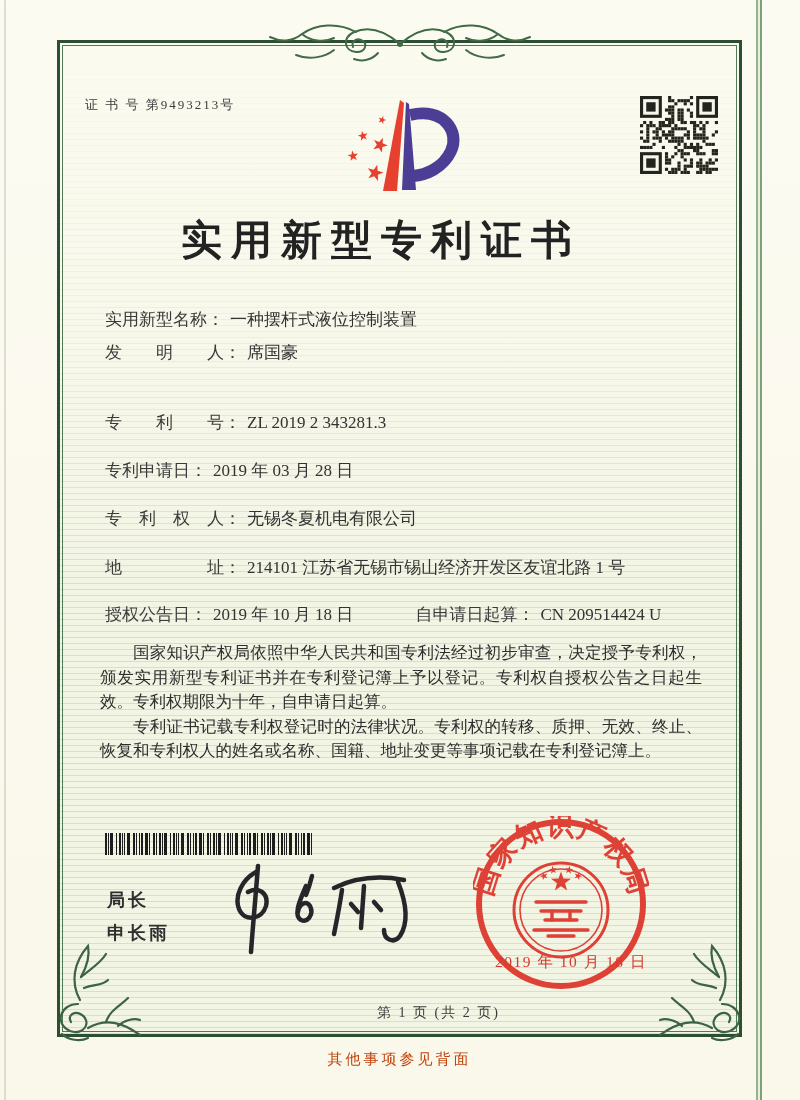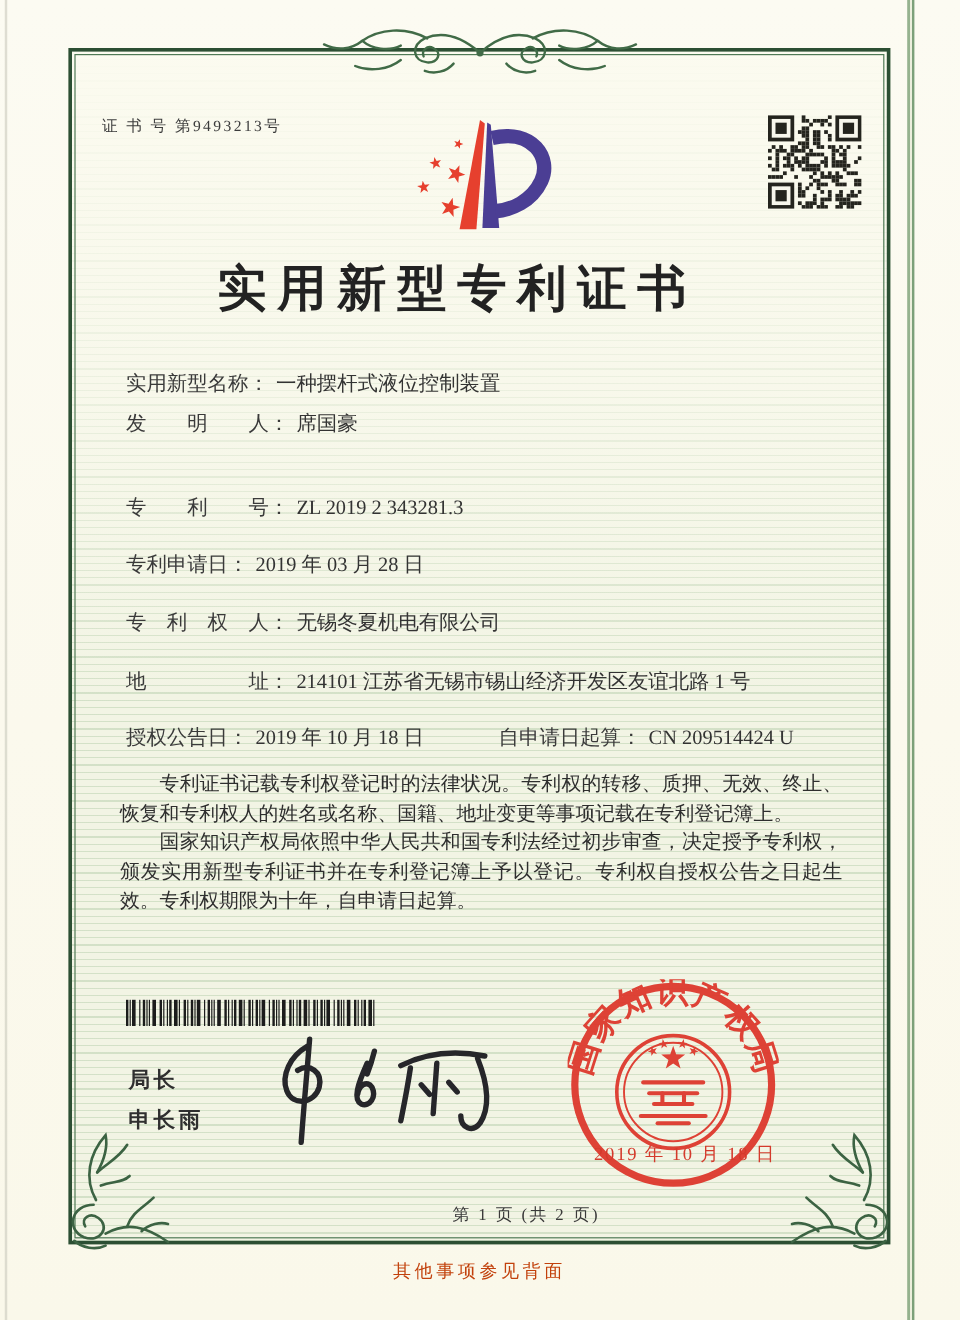--- a/index.html
+++ b/index.html
@@ -334,22 +334,22 @@
 </div>
 <div class="abs field-row" style="top:556px;">
   <span class="field-label">地　　　　　址：</span><span class="field-value">214101 江苏省无锡市锡山经济开发区友谊北路 1 号</span>
 </div>
 <div class="abs field-row" style="top:603px;">
   <span class="field-label">授权公告日：</span><span class="field-value">2019 年 10 月 18 日</span>
   <span class="field-label second-field">自申请日起算：</span><span class="field-value">CN 209514424 U</span>
 </div>
 
 <div class="abs paras">
+  <p>国家知识产权局依照中华人民共和国专利法经过初步审查，决定授予专利权，颁发实用新型专利证书并在专利登记簿上予以登记。专利权自授权公告之日起生效。专利权期限为十年，自申请日起算。</p>
   <p>专利证书记载专利权登记时的法律状况。专利权的转移、质押、无效、终止、恢复和专利权人的姓名或名称、国籍、地址变更等事项记载在专利登记簿上。</p>
-  <p>国家知识产权局依照中华人民共和国专利法经过初步审查，决定授予专利权，颁发实用新型专利证书并在专利登记簿上予以登记。专利权自授权公告之日起生效。专利权期限为十年，自申请日起算。</p>
 </div>
 
 <svg class="abs" id="barcode" style="left:105px;top:833px;" width="210" height="22" viewBox="0 0 210 22">
     <rect x="0" y="0" width="2" height="22" fill="#1c1c1c"></rect>
     <rect x="3" y="0" width="1" height="22" fill="#1c1c1c"></rect>
     <rect x="5" y="0" width="3" height="22" fill="#1c1c1c"></rect>
     <rect x="11" y="0" width="1" height="22" fill="#1c1c1c"></rect>
     <rect x="14" y="0" width="2" height="22" fill="#1c1c1c"></rect>
     <rect x="17" y="0" width="1" height="22" fill="#1c1c1c"></rect>
     <rect x="19" y="0" width="1" height="22" fill="#1c1c1c"></rect>

